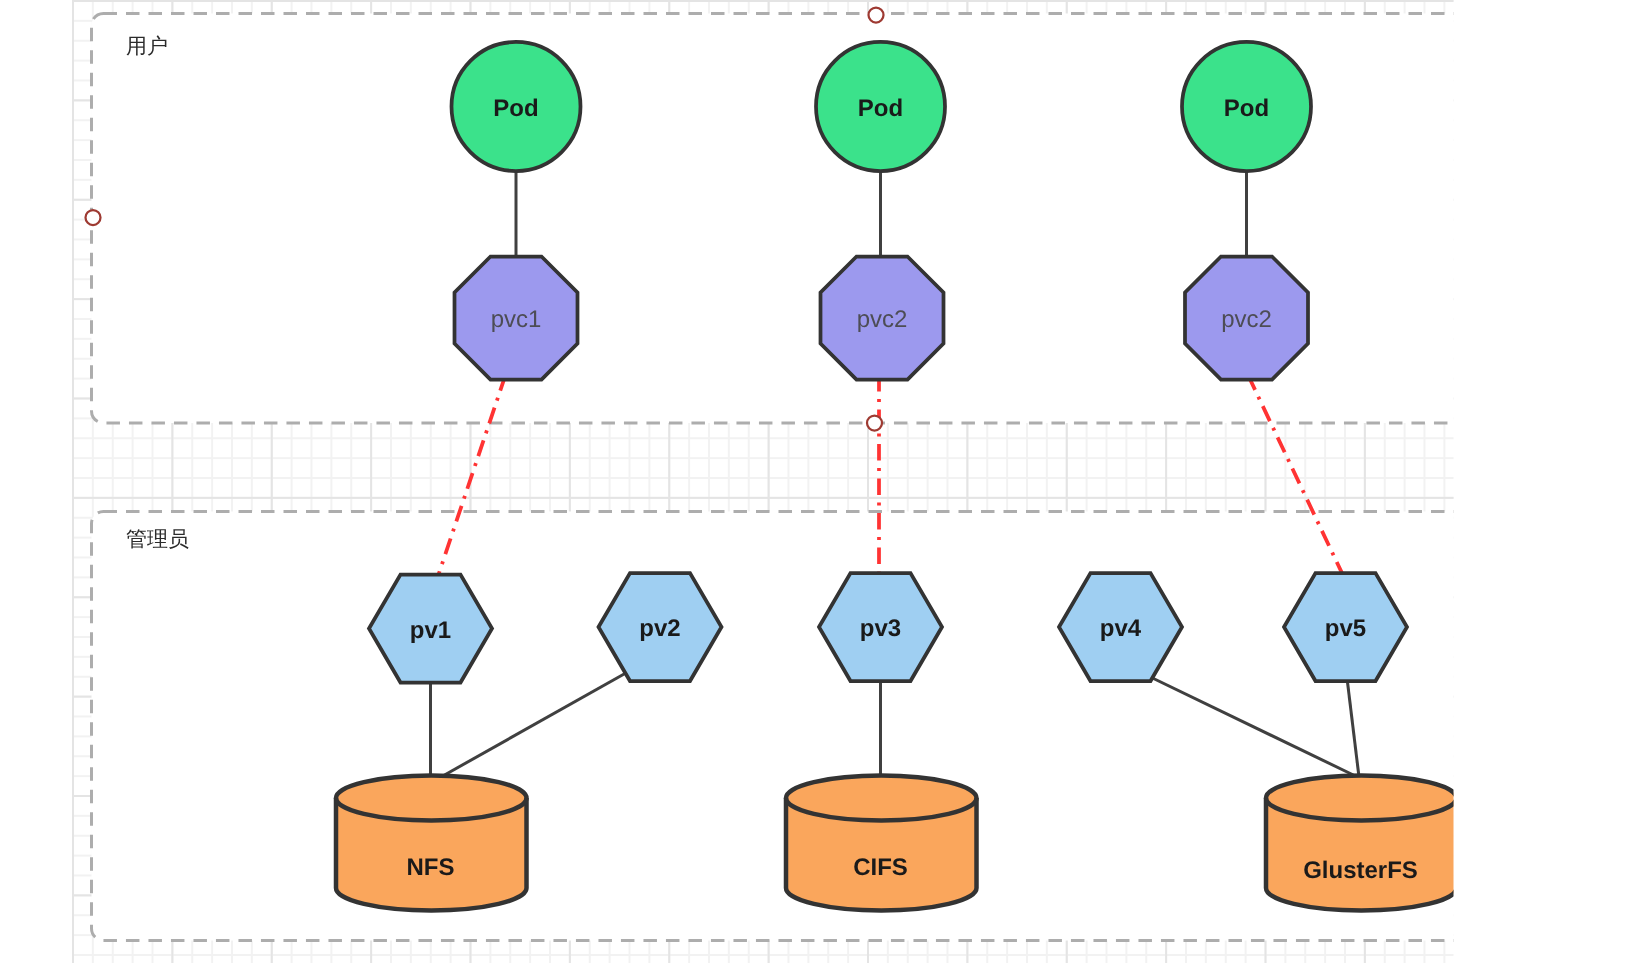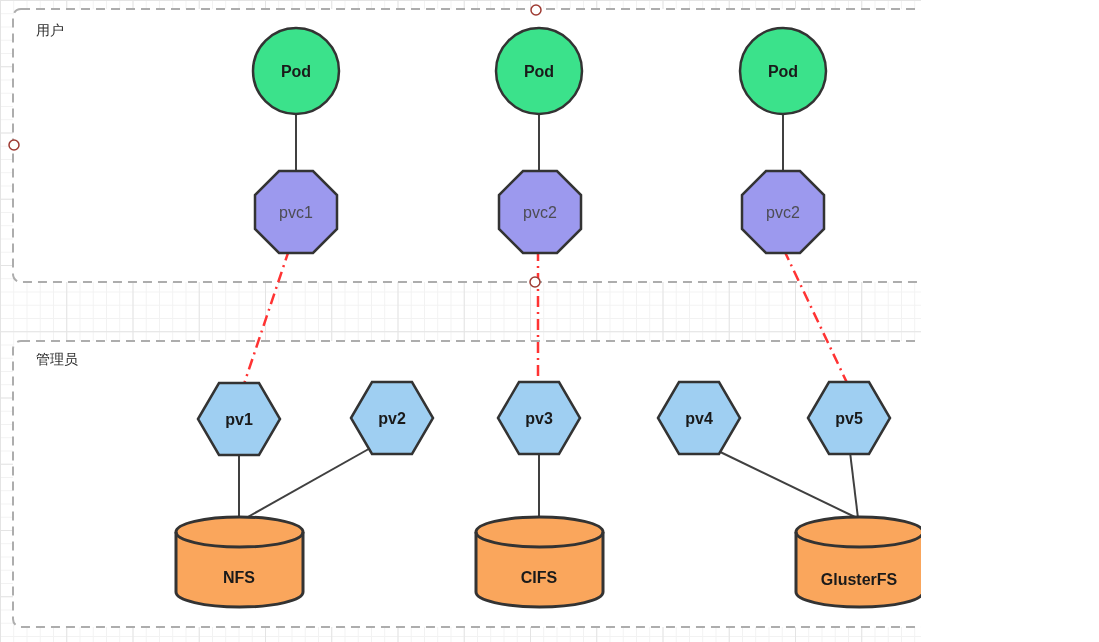--- a/index.html
+++ b/index.html
@@ -8,20 +8,21 @@
     width:921px;height:642px;
     overflow:hidden;
     background-color:#ffffff;
     background-image:
       linear-gradient(to right, #e4e4e4 1px, transparent 1px),
       linear-gradient(to bottom, #e4e4e4 1px, transparent 1px),
       linear-gradient(to right, #f2f2f2 1px, transparent 1px),
       linear-gradient(to bottom, #f2f2f2 1px, transparent 1px);
     background-size:66.25px 66.25px,66.25px 66.25px,13.25px 13.25px,13.25px 13.25px;
     font-family:"Liberation Sans","DejaVu Sans",sans-serif;
+    margin-left:48px;
   }
   svg{position:absolute;left:0;top:0;}
   text{font-family:"Liberation Sans","DejaVu Sans",sans-serif;}
   .group-label{font-size:14px;fill:#2b2b2b;}
   .node-label{font-size:16px;font-weight:bold;fill:#1a1a1a;text-anchor:middle;}
   .pvc-label{font-size:16px;font-weight:normal;fill:#4d4d55;text-anchor:middle;}
   .container-rect{fill:#ffffff;stroke-width:2;stroke-dasharray:9 6;}
   .edge{fill:none;stroke-width:2;}
   .red-edge{fill:none;stroke-width:2.5;stroke-dasharray:11 5 2 5;}
   .shape{stroke-width:2.5;}

